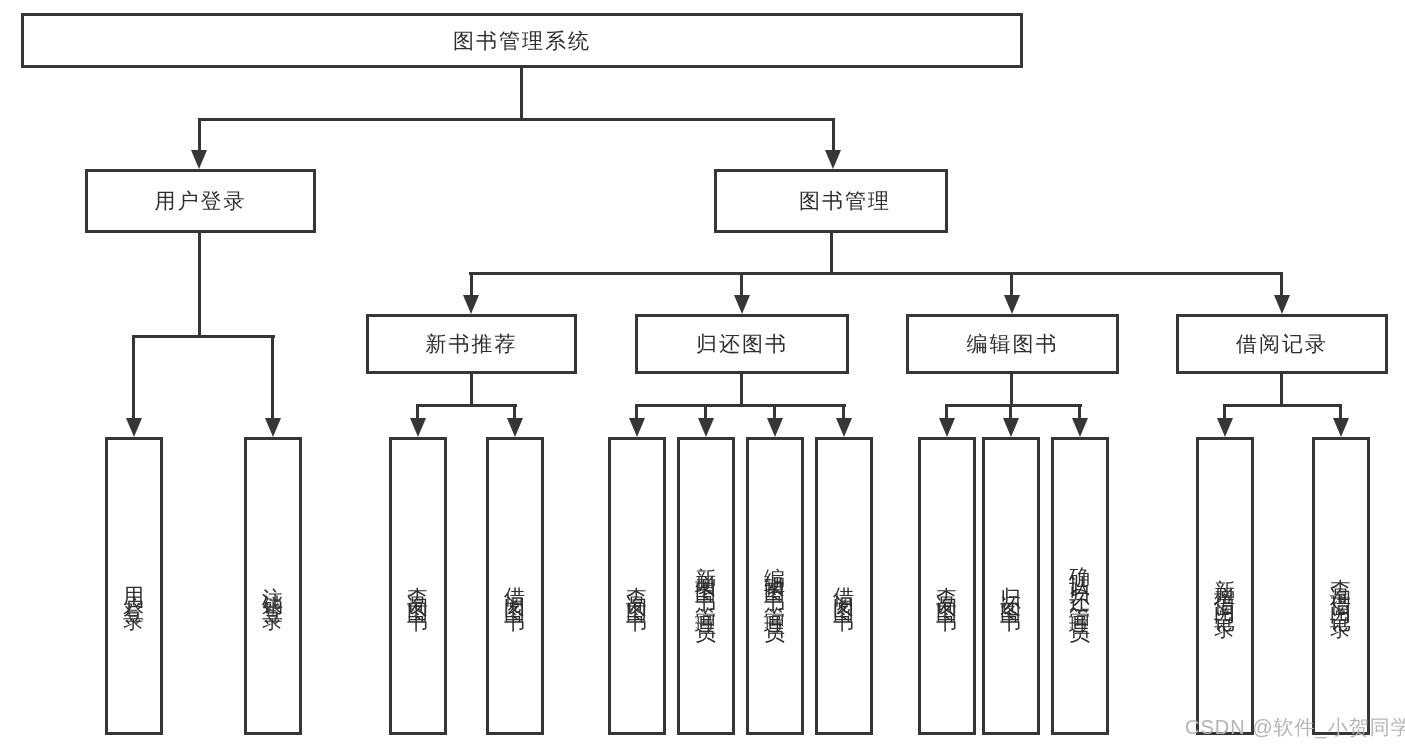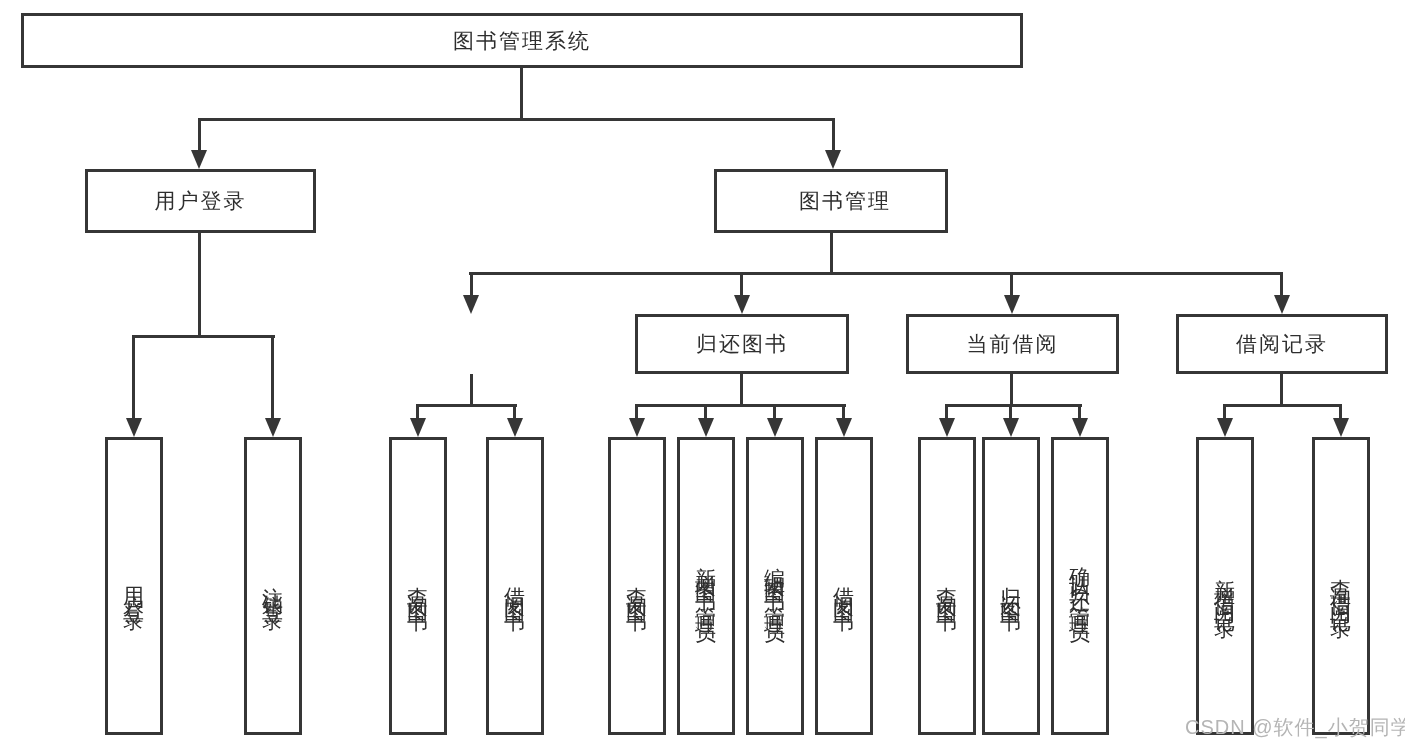--- a/index.html
+++ b/index.html
@@ -89,25 +89,28 @@
   <div class="hl" style="left:469px; top:272px; width:814px;"></div>
   <div class="vl" style="left:470px; top:272px; height:26px;"></div>
   <div class="arrow" style="left:463px; top:295px;"></div>
   <div class="vl" style="left:740px; top:272px; height:26px;"></div>
   <div class="arrow" style="left:734px; top:295px;"></div>
   <div class="vl" style="left:1010px; top:272px; height:26px;"></div>
   <div class="arrow" style="left:1004px; top:295px;"></div>
   <div class="vl" style="left:1280px; top:272px; height:26px;"></div>
   <div class="arrow" style="left:1274px; top:295px;"></div>
 
+  <div class="node" style="left:366px; top:314px; width:211px; height:60px;">
+    <span>新书推荐</span>
+  </div>
   <div class="node" style="left:635px; top:314px; width:214px; height:60px;">
     <span>归还图书</span>
   </div>
   <div class="node" style="left:906px; top:314px; width:213px; height:60px;">
-    <span>当前借阅</span>
+    <span>编辑图书</span>
   </div>
   <div class="node" style="left:1176px; top:314px; width:212px; height:60px;">
     <span>借阅记录</span>
   </div>
 
   <div class="vl" style="left:198px; top:233px; height:105px;"></div>
   <div class="hl" style="left:132px; top:335px; width:143px;"></div>
   <div class="vl" style="left:132px; top:335px; height:84px;"></div>
   <div class="arrow" style="left:126px; top:418px;"></div>
   <div class="vl" style="left:271px; top:335px; height:84px;"></div>

